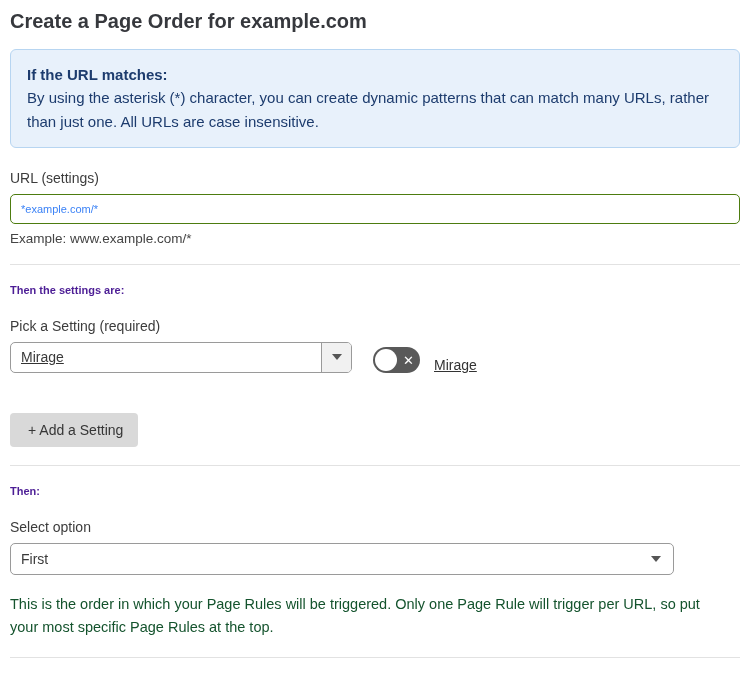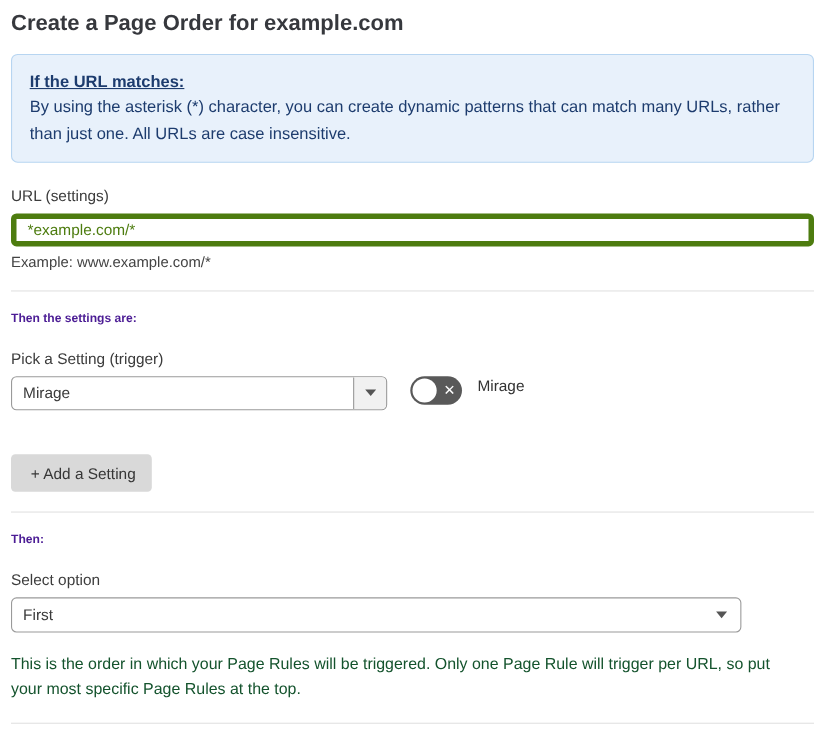--- a/index.html
+++ b/index.html
@@ -22,42 +22,42 @@
 
   .info-box {
     background: #e8f1fb;
     border: 1px solid #b7d5f1;
     border-radius: 6px;
     padding: 13px 16px 14px 16px;
     color: #1d3c6e;
     font-size: 15px;
     line-height: 1.55;
   }
-  .info-box .info-heading { font-weight: bold; text-decoration: underline; }
+  .info-box .info-heading { font-weight: bold; }
   .info-box .info-link-line { margin-top: 1px; }
   .info-link {
     color: #2a64c5;
     text-decoration: underline;
     cursor: pointer;
   }
 
   .field-label {
     font-size: 14px;
     color: #3c3c3c;
     margin: 22px 0 8px 0;
   }
 
   .text-input {
     width: 730px;
     height: 30px;
-    border: 5px solid #4d7c0f;
+    border: 1px solid #4d7c0f;
     border-radius: 5px;
     padding: 0 10px;
-    font-size: 14px;
-    color: #4d7c0f;
+    font-size: 11px;
+    color: #3b82f6;
     font-family: "Liberation Sans", sans-serif;
     background: #fff;
   }
 
   .helper-text {
     font-size: 13.5px;
     color: #444;
     margin-top: 7px;
   }
 
@@ -69,22 +69,23 @@
 
   .section-heading {
     font-size: 11px;
     font-weight: bold;
     color: #4c1d95;
     margin-top: 19px;
   }
 
   .setting-row {
     display: flex;
-    align-items: flex-start;
+    align-items: flex-end;
     margin-top: 0;
+    text-decoration: underline;
   }
 
   .select-control {
     display: flex;
     align-items: stretch;
     width: 342px;
     height: 31px;
     border: 1px solid #9a9a9a;
     border-radius: 5px;
     background: #fff;
@@ -197,21 +198,21 @@
   </div>
 
   <div class="field-label">URL (settings)</div>
   <input type="text" class="text-input" value="*example.com/*" style="">
   <div class="helper-text">Example: www.example.com/*</div>
 
   <hr class="divider">
 
   <div class="section-heading">Then the settings are:</div>
 
-  <div class="field-label">Pick a Setting (trigger)</div>
+  <div class="field-label">Pick a Setting (required)</div>
 
   <div class="setting-row">
     <div class="select-control">
       <div class="select-value">Mirage</div>
       <div class="select-arrow-btn">
         <div class="caret"></div>
       </div>
     </div>
     <div class="toggle">
       <div class="toggle-knob"></div>

